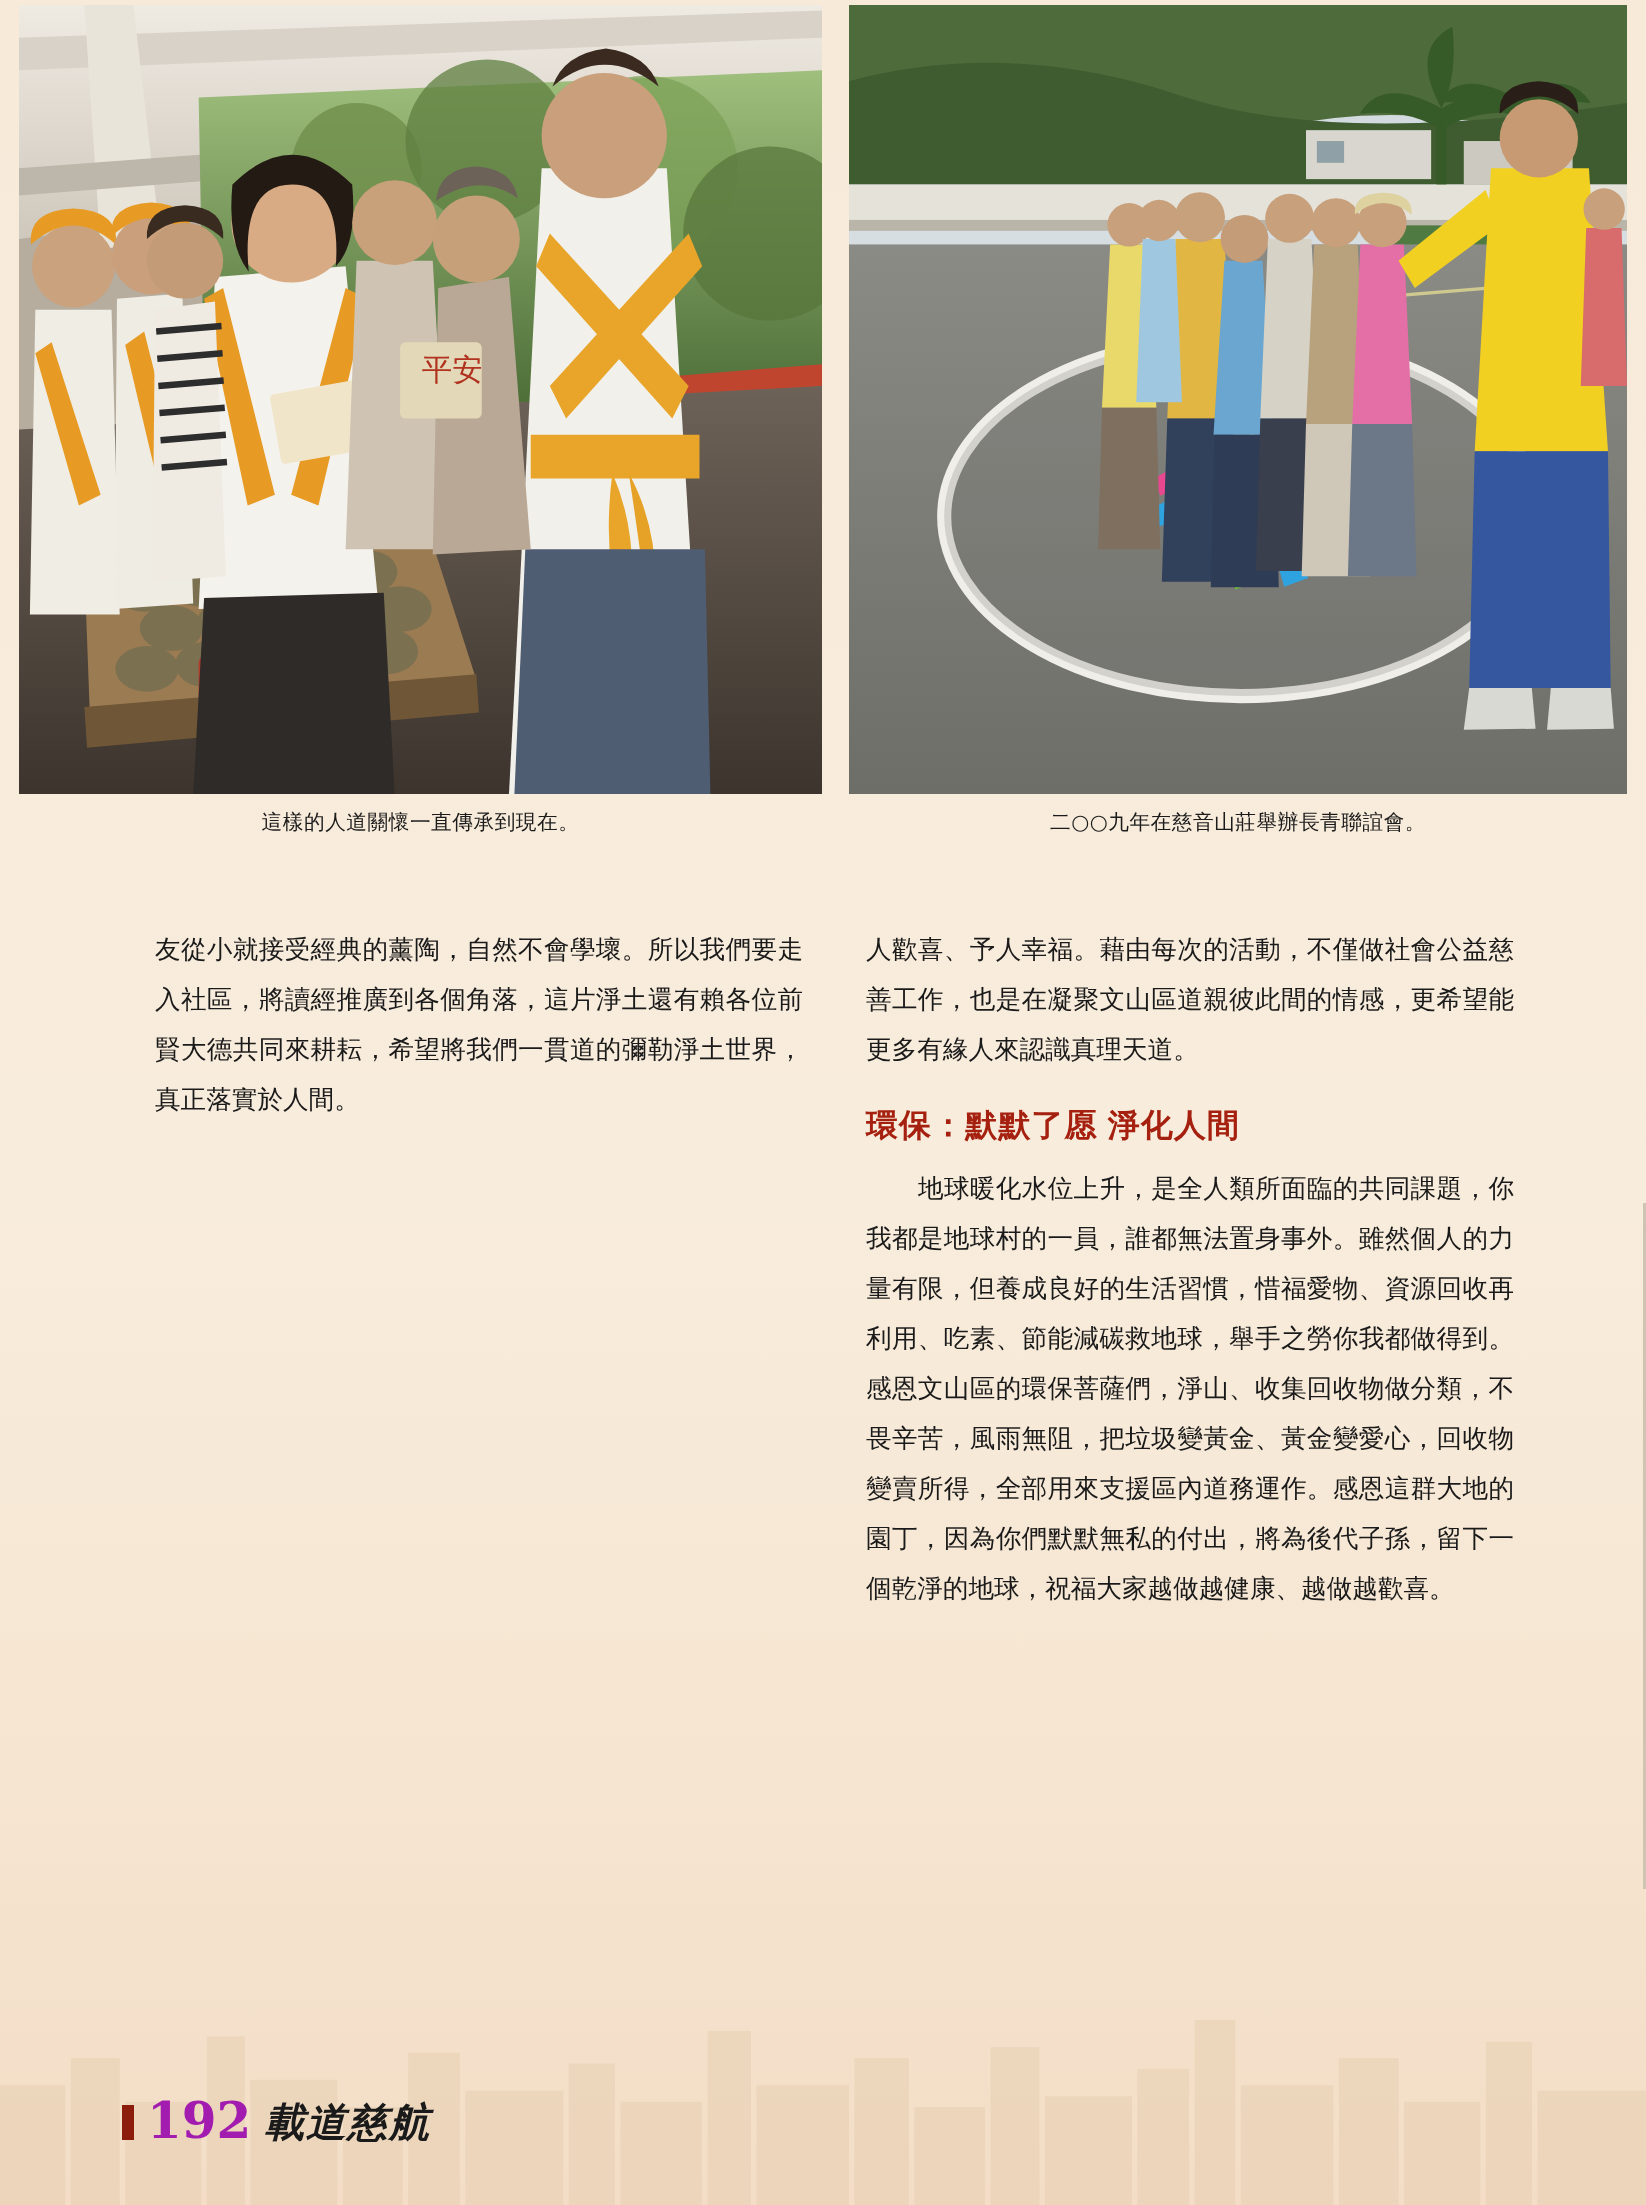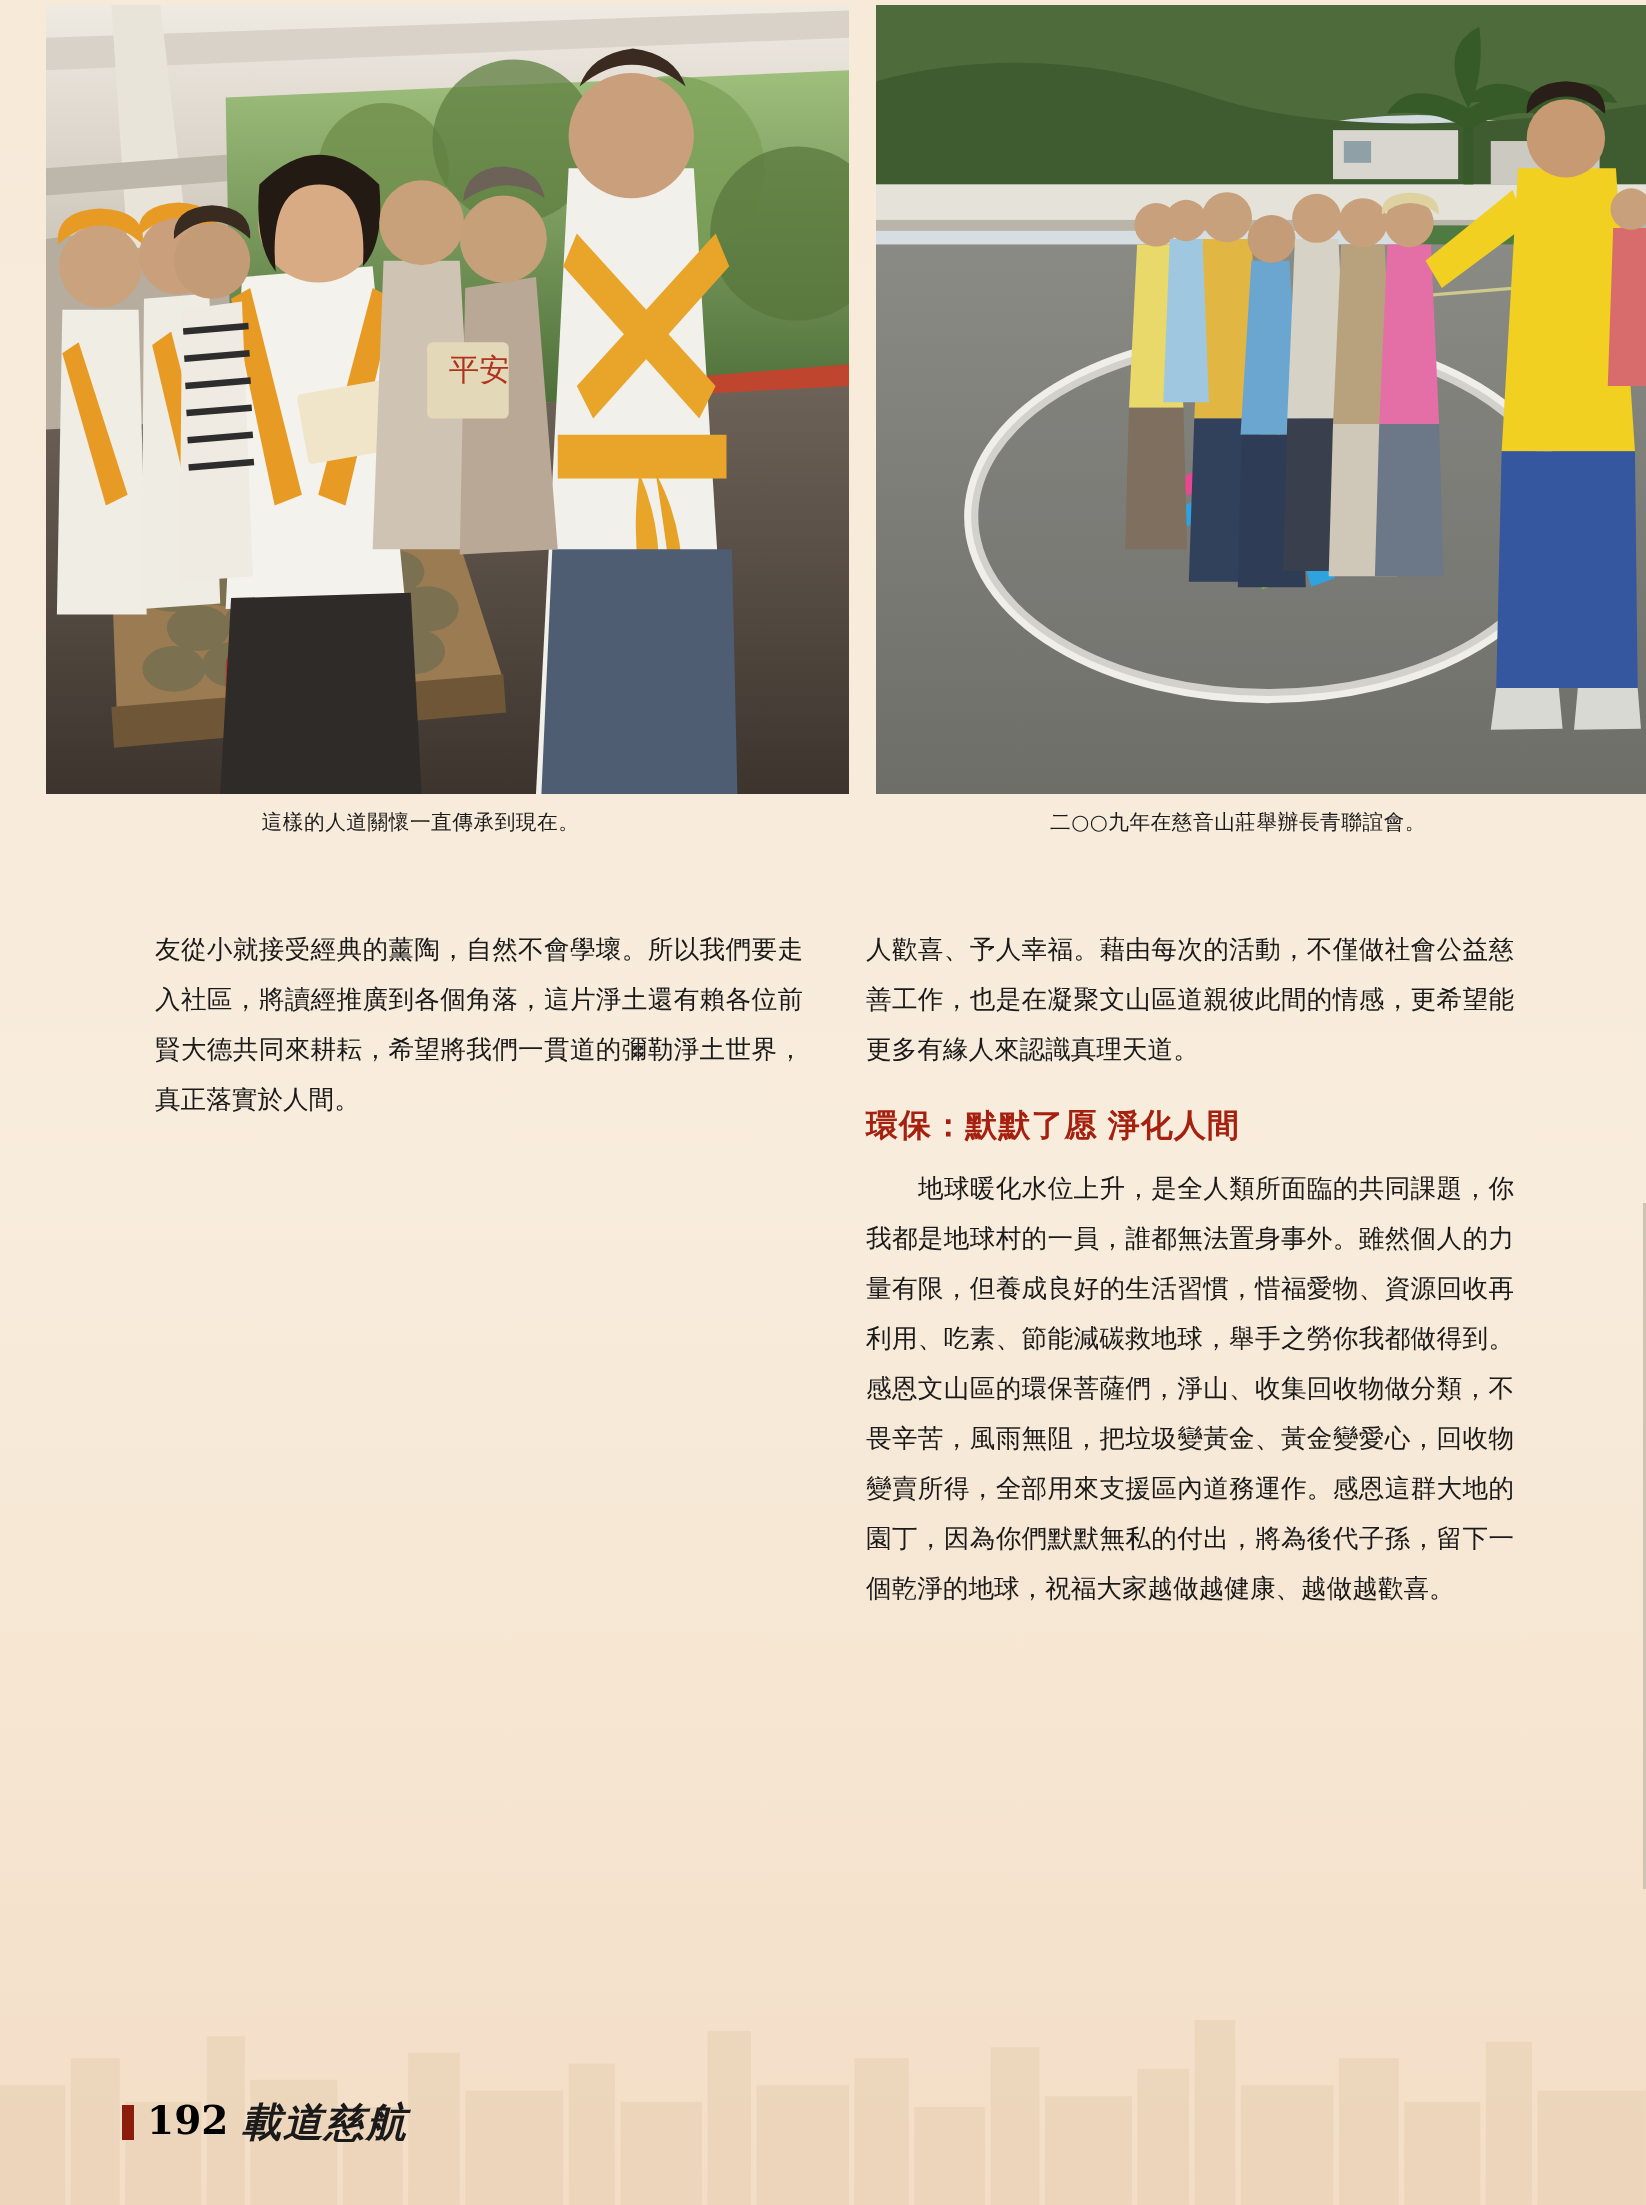--- a/index.html
+++ b/index.html
@@ -34,21 +34,20 @@
   .page-inner {
     position: absolute;
     inset: 0;
   }
 
   
   .photo {
     position: absolute;
     overflow: hidden;
     background: #c4b5fd;
-    margin-left: 27px;
   }
   .photo svg { display: block; width: 100%; height: 100%; }
 
   #photo-left  { left: 19px;   top: 5.4px;  width: 803px; height: 789px; }
   #photo-right { left: 849px; top: 5.4px;  width: 778px; height: 789px; }
 
   .caption {
     position: absolute;
     font-family: "DejaVu Serif", "Liberation Serif", serif;
     font-size: 20.7px;
@@ -110,23 +109,23 @@
     gap: 13px;
   }
   .footer-bar {
     width: 12px;
     height: 35px;
     background: #8c1d0c;
   }
   .folio {
     font-family: "DejaVu Serif", "Liberation Serif", serif;
     font-weight: bold;
-    font-size: 39px;
+    font-size: 50px;
     line-height: 39px;
-    color: #000000;
+    color: #a21caf;
   }
   .footer-title {
     font-family: "DejaVu Serif", "Liberation Serif", serif;
     font-style: italic;
     font-weight: bold;
     font-size: 40px;
     line-height: 36px;
     color: #1a1a1a;
     letter-spacing: 1.6px;
   }

